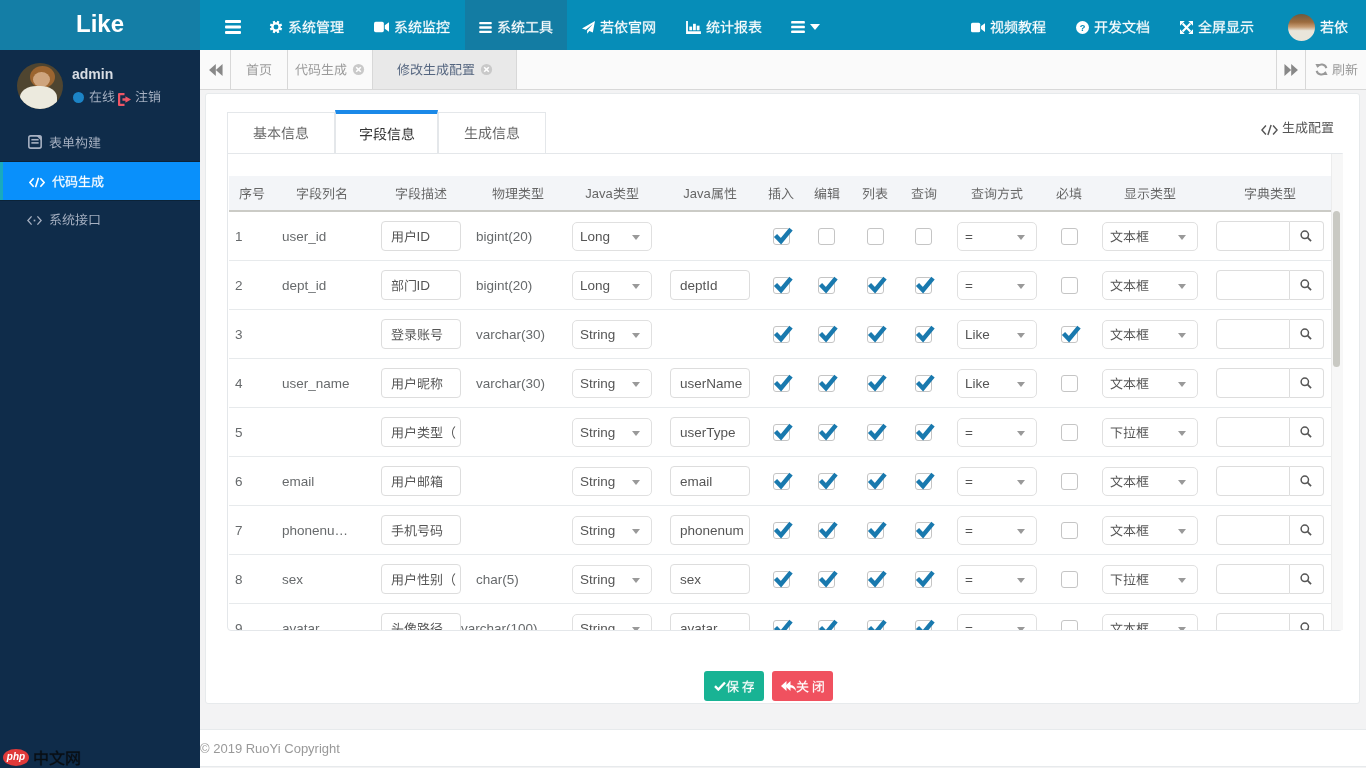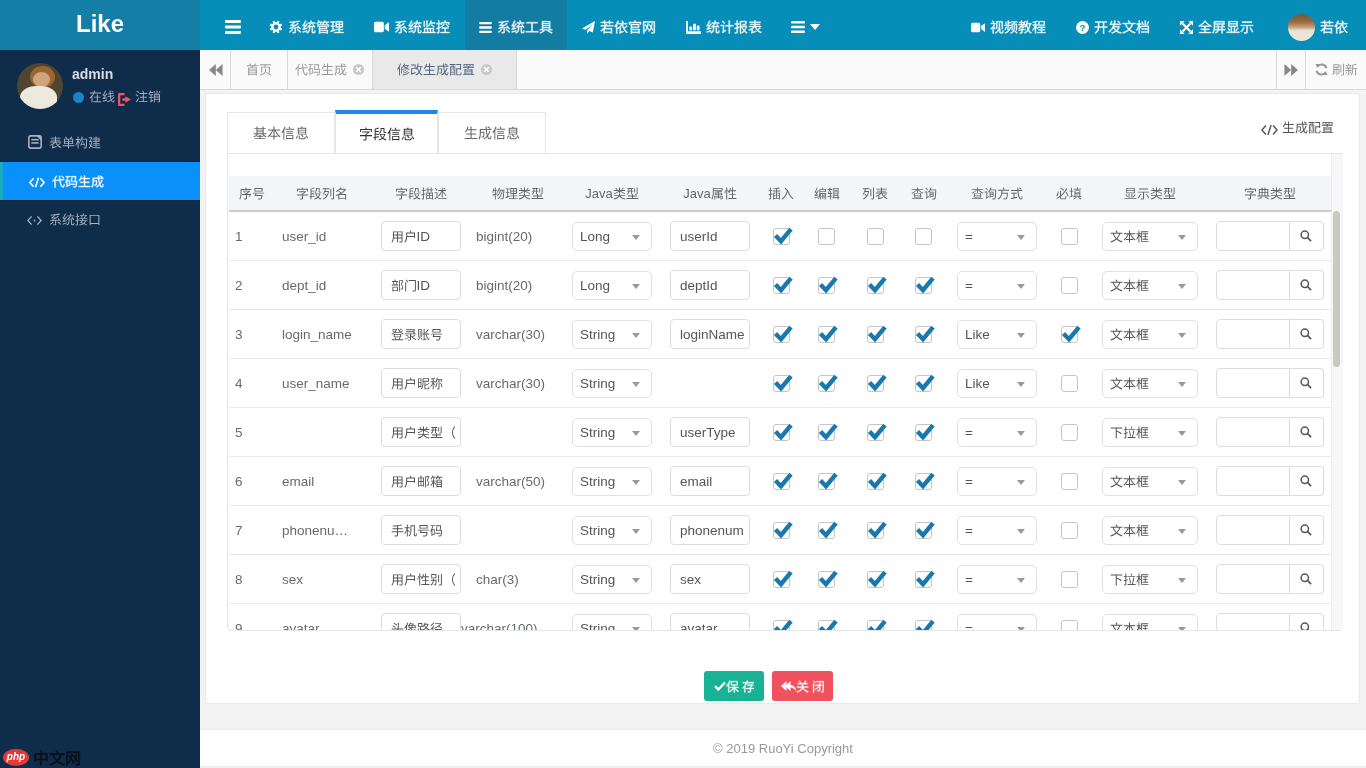--- a/index.html
+++ b/index.html
@@ -667,23 +667,20 @@
                   <g transform="translate(0,880) scale(1,-1)">
                     <use href="#u7528"></use>
                     <use href="#u6237" x="1000"></use>
                   </g>
                 </svg>ID</div>
             </div>
             <div class="cell" style="left:243px;width:92px;padding-left:4px">bigint(20)</div>
             <div class="cell ccenter" style="left:335px;width:96px">
               <div class="sel" style="width:80px">Long</div>
             </div>
-            <div class="cell ccenter" style="left:431px;width:100px">
-              <div class="inp" style="width:80px">userId</div>
-            </div>
             <div class="cell ccenter" style="left:531px;width:42px">
               <div class="cb">
                 <svg width="20" height="19" viewBox="0 0 20 19">
                   <path d="M2.5 9.5 L8 15.2 L18 3.2" fill="none" stroke="#1979ae" stroke-width="4.4"></path>
                 </svg>
               </div>
             </div>
             <div class="cell ccenter" style="left:573px;width:49px">
               <div class="cb"></div>
             </div>
@@ -792,39 +789,35 @@
                   <svg width="12" height="12" viewBox="0 0 13 13">
                     <circle cx="5.2" cy="5.2" r="4" fill="none" stroke="#555" stroke-width="1.6"></circle>
                     <line x1="8.3" y1="8.3" x2="12" y2="12" stroke="#555" stroke-width="1.8"></line>
                   </svg>
                 </div>
               </div>
             </div>
           </div>
           <div class="row" style="top:134px">
             <div class="cell" style="left:0;width:45px;padding-left:6px">3</div>
-            <div class="cell" style="left:45px;width:95px;padding-left:8px">login_name</div>
             <div class="cell ccenter" style="left:140px;width:103px">
               <div class="inp" style="width:80px">
                 <svg class="zh" width="52.0" height="13" viewBox="0 0 4000 1000">
                   <g transform="translate(0,880) scale(1,-1)">
                     <use href="#u767b"></use>
                     <use href="#u5f55" x="1000"></use>
                     <use href="#u8d26" x="2000"></use>
                     <use href="#u53f7" x="3000"></use>
                   </g>
                 </svg>
               </div>
             </div>
             <div class="cell" style="left:243px;width:92px;padding-left:4px">varchar(30)</div>
             <div class="cell ccenter" style="left:335px;width:96px">
               <div class="sel" style="width:80px">String</div>
-            </div>
-            <div class="cell ccenter" style="left:431px;width:100px">
-              <div class="inp" style="width:80px">loginName</div>
             </div>
             <div class="cell ccenter" style="left:531px;width:42px">
               <div class="cb">
                 <svg width="20" height="19" viewBox="0 0 20 19">
                   <path d="M2.5 9.5 L8 15.2 L18 3.2" fill="none" stroke="#1979ae" stroke-width="4.4"></path>
                 </svg>
               </div>
             </div>
             <div class="cell ccenter" style="left:573px;width:49px">
               <div class="cb">
@@ -892,20 +885,23 @@
                     <use href="#u6635" x="2000"></use>
                     <use href="#u79f0" x="3000"></use>
                   </g>
                 </svg>
               </div>
             </div>
             <div class="cell" style="left:243px;width:92px;padding-left:4px">varchar(30)</div>
             <div class="cell ccenter" style="left:335px;width:96px">
               <div class="sel" style="width:80px">String</div>
             </div>
+            <div class="cell ccenter" style="left:431px;width:100px">
+              <div class="inp" style="width:80px">userName</div>
+            </div>
             <div class="cell ccenter" style="left:531px;width:42px">
               <div class="cb">
                 <svg width="20" height="19" viewBox="0 0 20 19">
                   <path d="M2.5 9.5 L8 15.2 L18 3.2" fill="none" stroke="#1979ae" stroke-width="4.4"></path>
                 </svg>
               </div>
             </div>
             <div class="cell ccenter" style="left:573px;width:49px">
               <div class="cb">
                 <svg width="20" height="19" viewBox="0 0 20 19">
@@ -1042,21 +1038,20 @@
                 <svg class="zh" width="52.0" height="13" viewBox="0 0 4000 1000">
                   <g transform="translate(0,880) scale(1,-1)">
                     <use href="#u7528"></use>
                     <use href="#u6237" x="1000"></use>
                     <use href="#u90ae" x="2000"></use>
                     <use href="#u7bb1" x="3000"></use>
                   </g>
                 </svg>
               </div>
             </div>
-            <div class="cell" style="left:243px;width:92px;padding-left:4px">varchar(50)</div>
             <div class="cell ccenter" style="left:335px;width:96px">
               <div class="sel" style="width:80px">String</div>
             </div>
             <div class="cell ccenter" style="left:431px;width:100px">
               <div class="inp" style="width:80px">email</div>
             </div>
             <div class="cell ccenter" style="left:531px;width:42px">
               <div class="cb">
                 <svg width="20" height="19" viewBox="0 0 20 19">
                   <path d="M2.5 9.5 L8 15.2 L18 3.2" fill="none" stroke="#1979ae" stroke-width="4.4"></path>
@@ -1200,21 +1195,21 @@
                   <g transform="translate(0,880) scale(1,-1)">
                     <use href="#u7528"></use>
                     <use href="#u6237" x="1000"></use>
                     <use href="#u6027" x="2000"></use>
                     <use href="#u522b" x="3000"></use>
                     <use href="#uff08" x="4000"></use>
                   </g>
                 </svg>
               </div>
             </div>
-            <div class="cell" style="left:243px;width:92px;padding-left:4px">char(3)</div>
+            <div class="cell" style="left:243px;width:92px;padding-left:4px">char(5)</div>
             <div class="cell ccenter" style="left:335px;width:96px">
               <div class="sel" style="width:80px">String</div>
             </div>
             <div class="cell ccenter" style="left:431px;width:100px">
               <div class="inp" style="width:80px">sex</div>
             </div>
             <div class="cell ccenter" style="left:531px;width:42px">
               <div class="cb">
                 <svg width="20" height="19" viewBox="0 0 20 19">
                   <path d="M2.5 9.5 L8 15.2 L18 3.2" fill="none" stroke="#1979ae" stroke-width="4.4"></path>
@@ -1378,13 +1373,13 @@
           <g transform="translate(0,880) scale(1,-1)">
             <use href="#u5173"></use>
             <use href="#u20" x="1000"></use>
             <use href="#u95ed" x="1224"></use>
           </g>
         </svg>
       </div>
     </div>
   </div>
 <div id="footer" class="abs">
-    <div style="text-align:center;line-height:37px;color:#999;font-size:13px">© 2019 RuoYi Copyright</div>
+    <div style="text-align:left;line-height:37px;color:#999;font-size:13px">© 2019 RuoYi Copyright</div>
   </div>
 </body></html>

